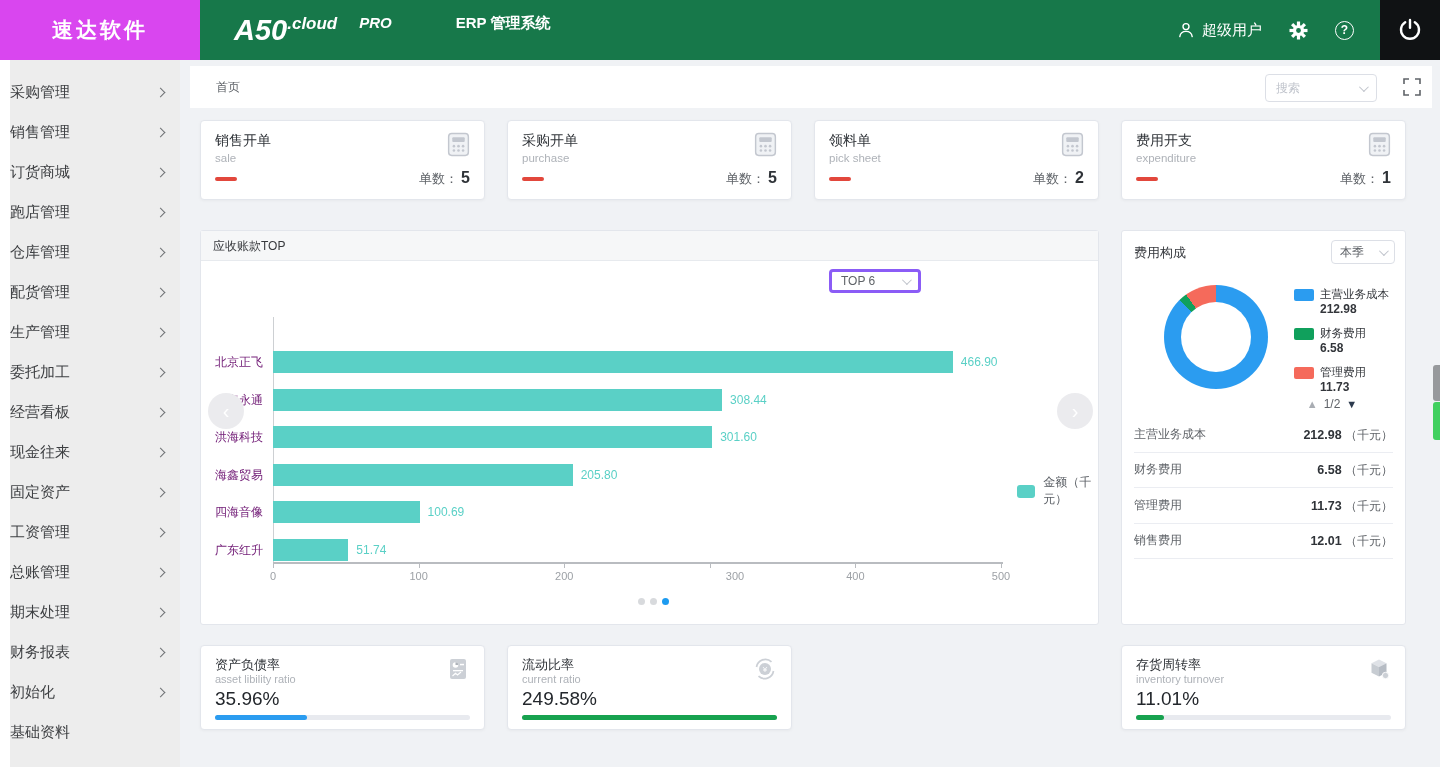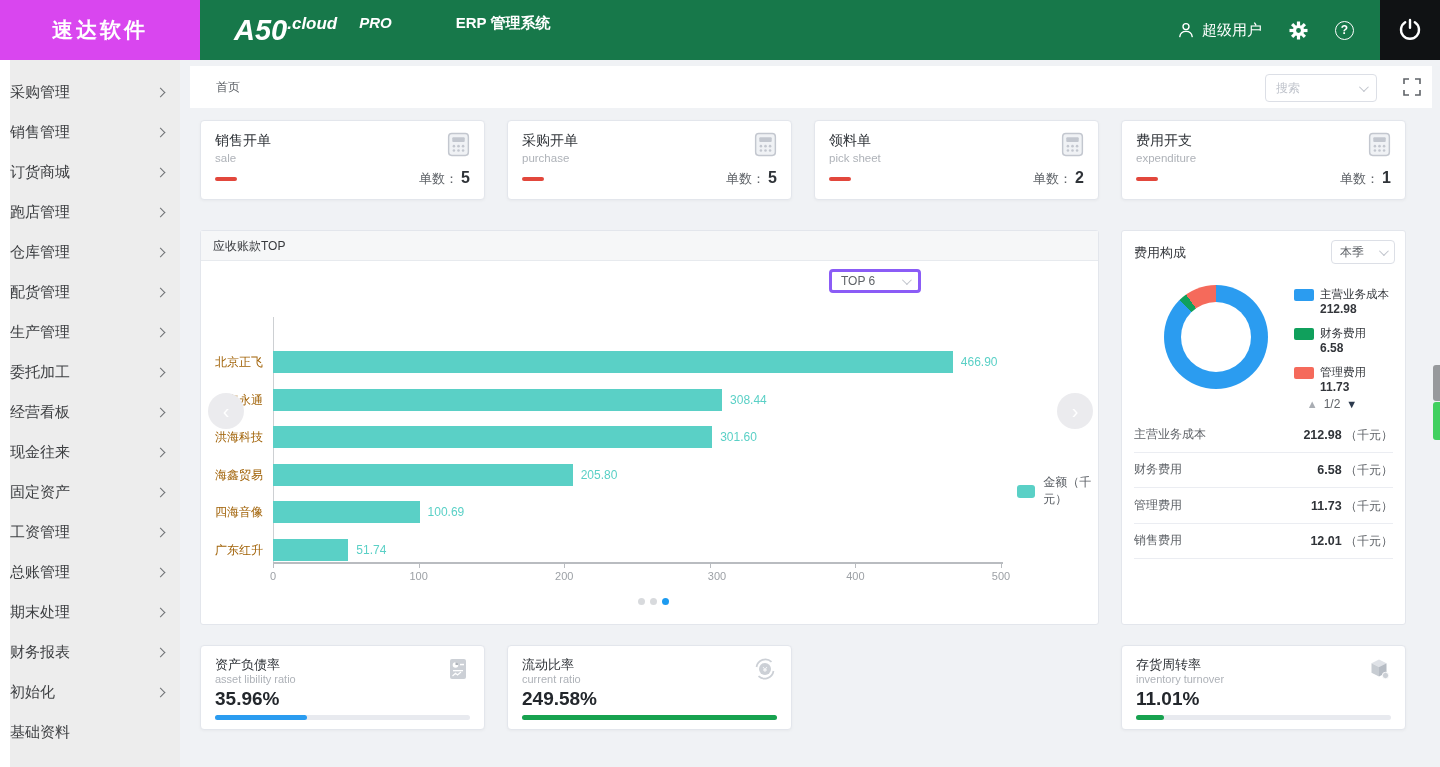--- a/index.html
+++ b/index.html
@@ -54,21 +54,21 @@
   .st-calc { position:absolute; right:12px; top:10px; }
 
   
   .panel { position:absolute; background:#fff; border:1px solid #e3e6ec; border-radius:3px; }
   .recv { left:200px; top:230px; width:899px; height:395px; }
   .panel-hd { height:30px; background:#f6f7f8; border-bottom:1px solid #e7eaee; line-height:30px; padding-left:12px;
               font-size:12px; color:#37393d; }
   .top-select { position:absolute; left:628px; top:38px; width:92px; height:24px; border:3px solid #8b5cf6; border-radius:4px;
                 display:flex; align-items:center; padding:0 9px; font-size:12px; color:#5f6368; cursor:pointer; background:#fff; }
   .bar-plot { position:absolute; left:0; top:30px; width:899px; height:330px; }
-  .bar-cat { position:absolute; width:62px; text-align:right; font-size:12px; color:#a16207; line-height:22px; }
+  .bar-cat { position:absolute; width:62px; text-align:right; font-size:12px; color:#701a75; line-height:22px; }
   .bar { position:absolute; height:22px; }
   .bar-val { position:absolute; font-size:12px; line-height:22px; }
   .axis-y { position:absolute; left:72px; top:56px; width:1px; height:247px; background:#cdd0d3; }
   .axis-x { position:absolute; left:72px; top:301px; width:730px; height:2px; background:#b9bcc0; }
   .tickmark { position:absolute; top:303px; width:1px; height:4px; background:#b9bcc0; }
   .ticklab { position:absolute; top:309px; transform:translateX(-50%); font-size:11px; color:#9da1a6; }
   .legend { position:absolute; left:816px; top:243px; display:flex; align-items:center; }
   .legend .sw { width:24px; height:13px; border-radius:3px; margin-right:8px; }
   .legend span.lab { font-size:12px; color:#5c6066; }
   .car-btn { position:absolute; width:36px; height:36px; border-radius:50%; background:#ebebee; color:#fff; font-size:20px;
@@ -97,21 +97,21 @@
   .exp-rows { position:absolute; left:12px; right:12px; top:186px; }
   .exp-row { height:35.5px; display:flex; align-items:center; justify-content:space-between; border-bottom:1px solid #ebedf2; }
   .er-lab { font-size:12px; color:#5f6368; }
   .er-val b { font-size:12.5px; color:#2f3338; }
   .er-val i { font-style:normal; font-size:12px; color:#5f6368; }
 
   
   .ratio { top:645px; height:85px; }
   .rt-title { position:absolute; left:14px; top:10px; font-size:13px; font-weight:500; color:#2f3338; }
   .rt-sub { position:absolute; left:14px; top:27px; font-size:11px; color:#aeb2b8; }
-  .rt-val { position:absolute; left:14px; top:42px; font-size:19px; font-weight:bold; color:#23272c; }
+  .rt-val { position:absolute; left:14px; top:42px; font-size:19px; font-weight:normal; color:#23272c; }
   .rt-track { position:absolute; left:14px; right:14px; top:69px; height:5px; border-radius:3px; background:#e8eaef; }
   .rt-fill { height:5px; border-radius:3px; }
   .rt-icon { position:absolute; right:13px; top:10px; }
 
   
   .edge-gray { position:absolute; right:0; top:365px; width:7px; height:36px; background:#97999c; border-radius:3px 0 0 3px; cursor:pointer; }
   .edge-green { position:absolute; right:0; top:402px; width:7px; height:38px; background:#41d05f; border-radius:3px 0 0 3px; cursor:pointer; }
 </style>
 </head>
 <body>
@@ -336,21 +336,21 @@
         <div class="bar-cat" style="top: 277.5px;">广东红升</div>
         <div class="bar" style="top: 277.5px; left: 72px; width: 75.3334px; height: 22px; background: rgb(90, 208, 198);"></div>
         <div class="bar-val" style="top: 277.5px; left: 155.333px; color: rgb(90, 208, 198);">51.74</div>
         <div class="tickmark" style="left: 72px;"></div>
         <div class="ticklab" style="left: 72px;">0</div>
         <div class="tickmark" style="left: 217.6px;"></div>
         <div class="ticklab" style="left: 217.6px;">100</div>
         <div class="tickmark" style="left: 363.2px;"></div>
         <div class="ticklab" style="left: 363.2px;">200</div>
         <div class="tickmark" style="left: 508.8px;"></div>
-        <div class="ticklab" style="left: 516px;">300</div>
+        <div class="ticklab" style="left: 534px;">300</div>
         <div class="tickmark" style="left: 654.4px;"></div>
         <div class="ticklab" style="left: 654.4px;">400</div>
         <div class="tickmark" style="left: 800px;"></div>
         <div class="ticklab" style="left: 800px;">500</div>
       </div>
     <div class="legend">
       <span class="sw" style="background: rgb(90, 208, 198);"></span>
       <span class="lab">金额（千元）</span>
     </div>
     <div class="car-btn car-prev">‹</div>

